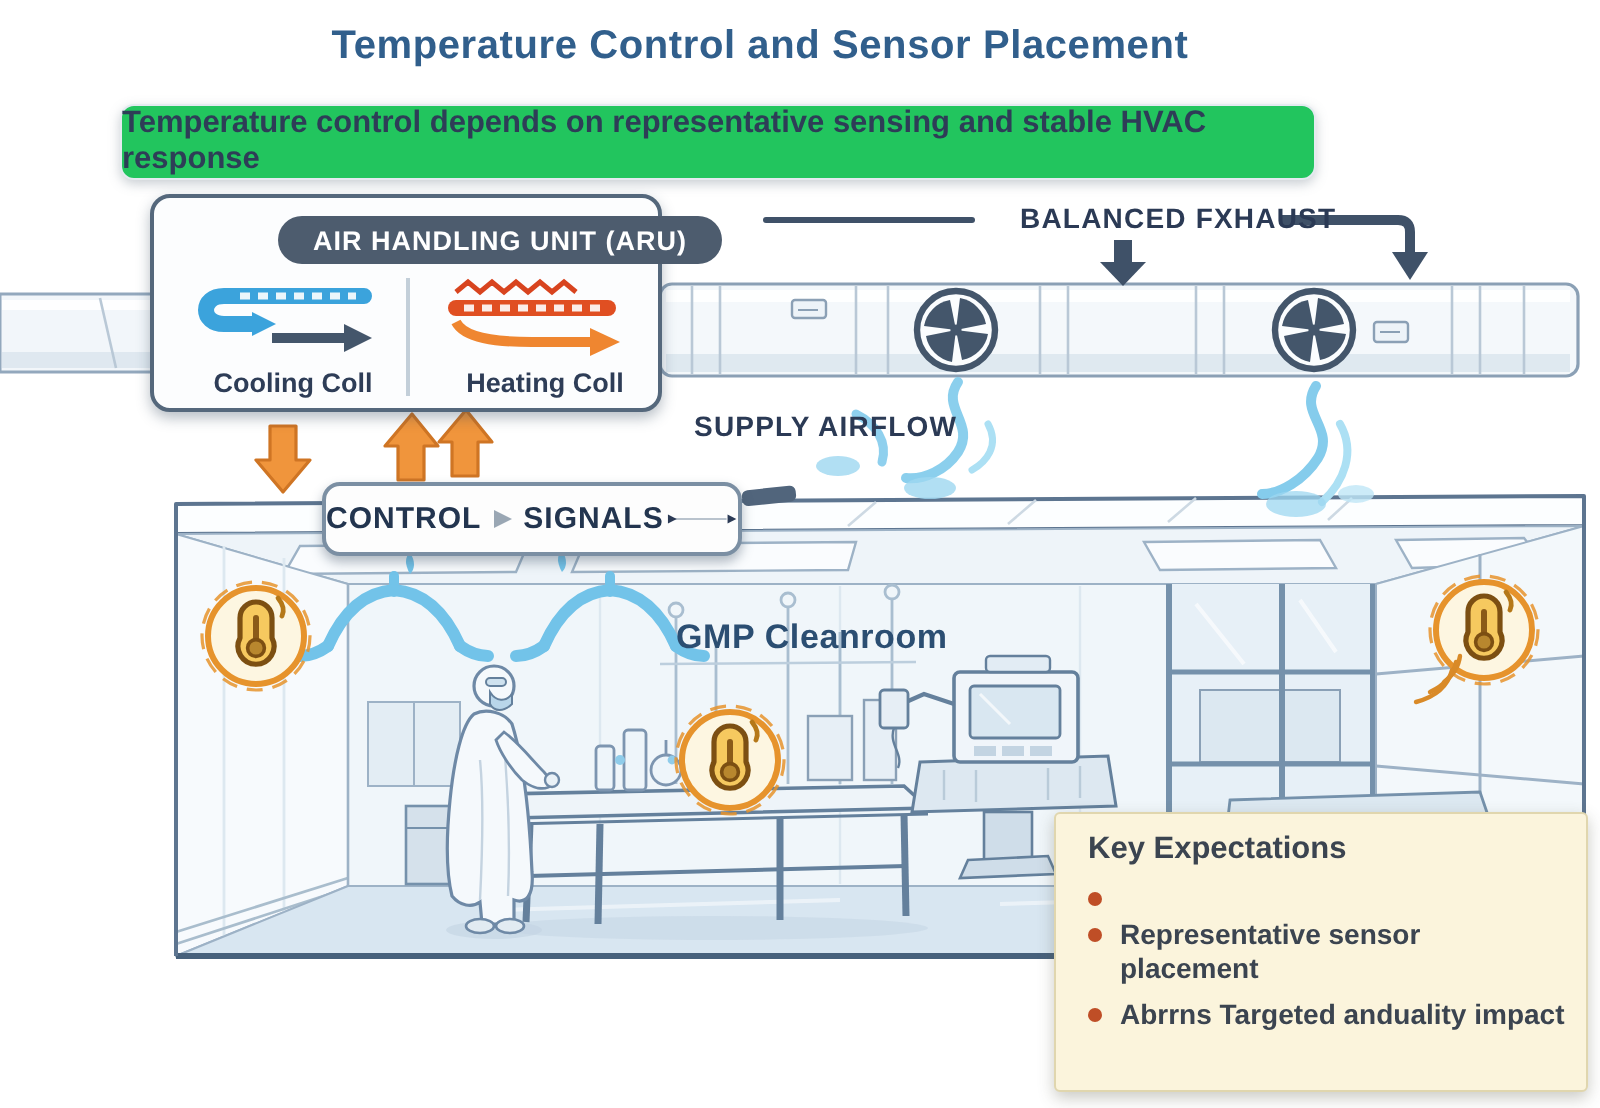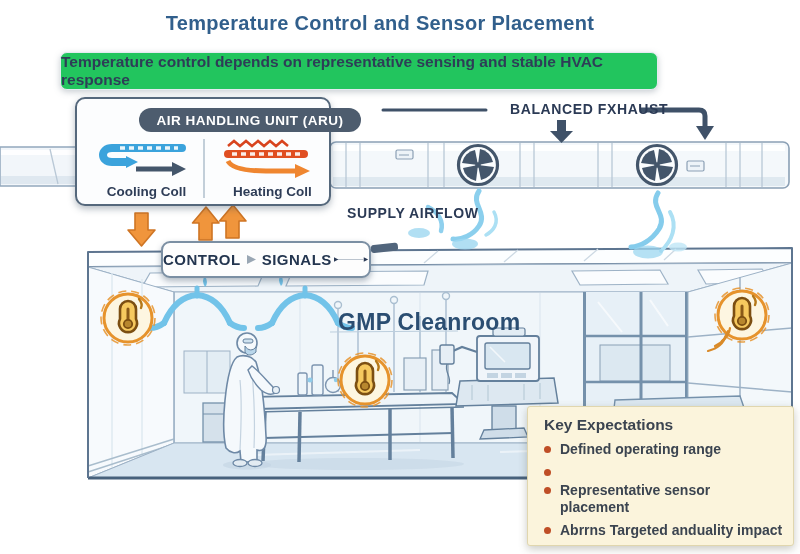--- a/index.html
+++ b/index.html
@@ -21,21 +21,21 @@
          border-radius:13px;display:flex;align-items:center;justify-content:center;color:#fff;
          font-size:13.5px;font-weight:800;letter-spacing:.5px;white-space:nowrap;margin-left:48px;}
   .ahu-row{position:absolute;left:0;top:38px;width:100%;height:44px;display:flex;}
   .ahu-cell{width:50%;display:flex;align-items:center;justify-content:center;}
   .ahu-divider{position:absolute;left:50%;top:40px;bottom:6px;width:1.5px;background:#c3cfd9;}
   .ahu-labels{position:absolute;left:0;bottom:5px;width:100%;display:flex;}
   .ahu-labels div{width:50%;text-align:center;font-size:13.5px;font-weight:700;color:#2e3d57;padding-left:13px;}
 
   .balanced-label{left:510px;top:101px;font-size:14px;font-weight:700;color:#2b3a55;letter-spacing:.6px;}
   .supply-label{left:347px;top:205px;font-size:14px;font-weight:800;color:#2b3a55;letter-spacing:.6px;}
-  .gmp-label{left:338px;top:309px;font-size:23px;font-weight:800;color:#2b4e72;letter-spacing:.3px;}
+  .gmp-label{left:338px;top:309px;font-size:17px;font-weight:800;color:#2b4e72;letter-spacing:.3px;}
 
   .control-pill{left:161px;top:241px;width:210px;height:37px;background:#fdfdfd;border:2px solid #7b8fa3;
          border-radius:9px;box-shadow:0 3px 6px rgba(60,80,100,.4);box-sizing:border-box;
          display:flex;flex-direction:row;align-items:center;justify-content:center;gap:1px;}
   .control-row{display:flex;align-items:center;gap:6px;font-size:15px;font-weight:800;color:#23354f;
          letter-spacing:.5px;line-height:15px;}
 
   .key-box{left:527px;top:406px;width:267px;height:140px;background:#fbf4dc;border:1px solid #e0d6ae;
          border-radius:3px;box-shadow:0 3px 8px rgba(80,80,60,.3);box-sizing:border-box;
          padding:9px 10px 6px 16px;}
@@ -382,24 +382,20 @@
     </svg>
   </div>
 
   <div class="abs gmp-label">GMP Cleanroom</div>
 
   <div class="abs key-box">
     <div class="key-title">Key Expectations</div>
     <ul class="key-list">
       <li>
         <span class="key-bullet"></span>
-        <span class="key-text">Defined operating range</span>
-      </li>
-      <li>
-        <span class="key-bullet"></span>
       </li>
       <li>
         <span class="key-bullet"></span>
         <span class="key-text">Representative sensor placement</span>
       </li>
       <li>
         <span class="key-bullet"></span>
         <span class="key-text">Abrrns Targeted anduality impact</span>
       </li>
     </ul>

